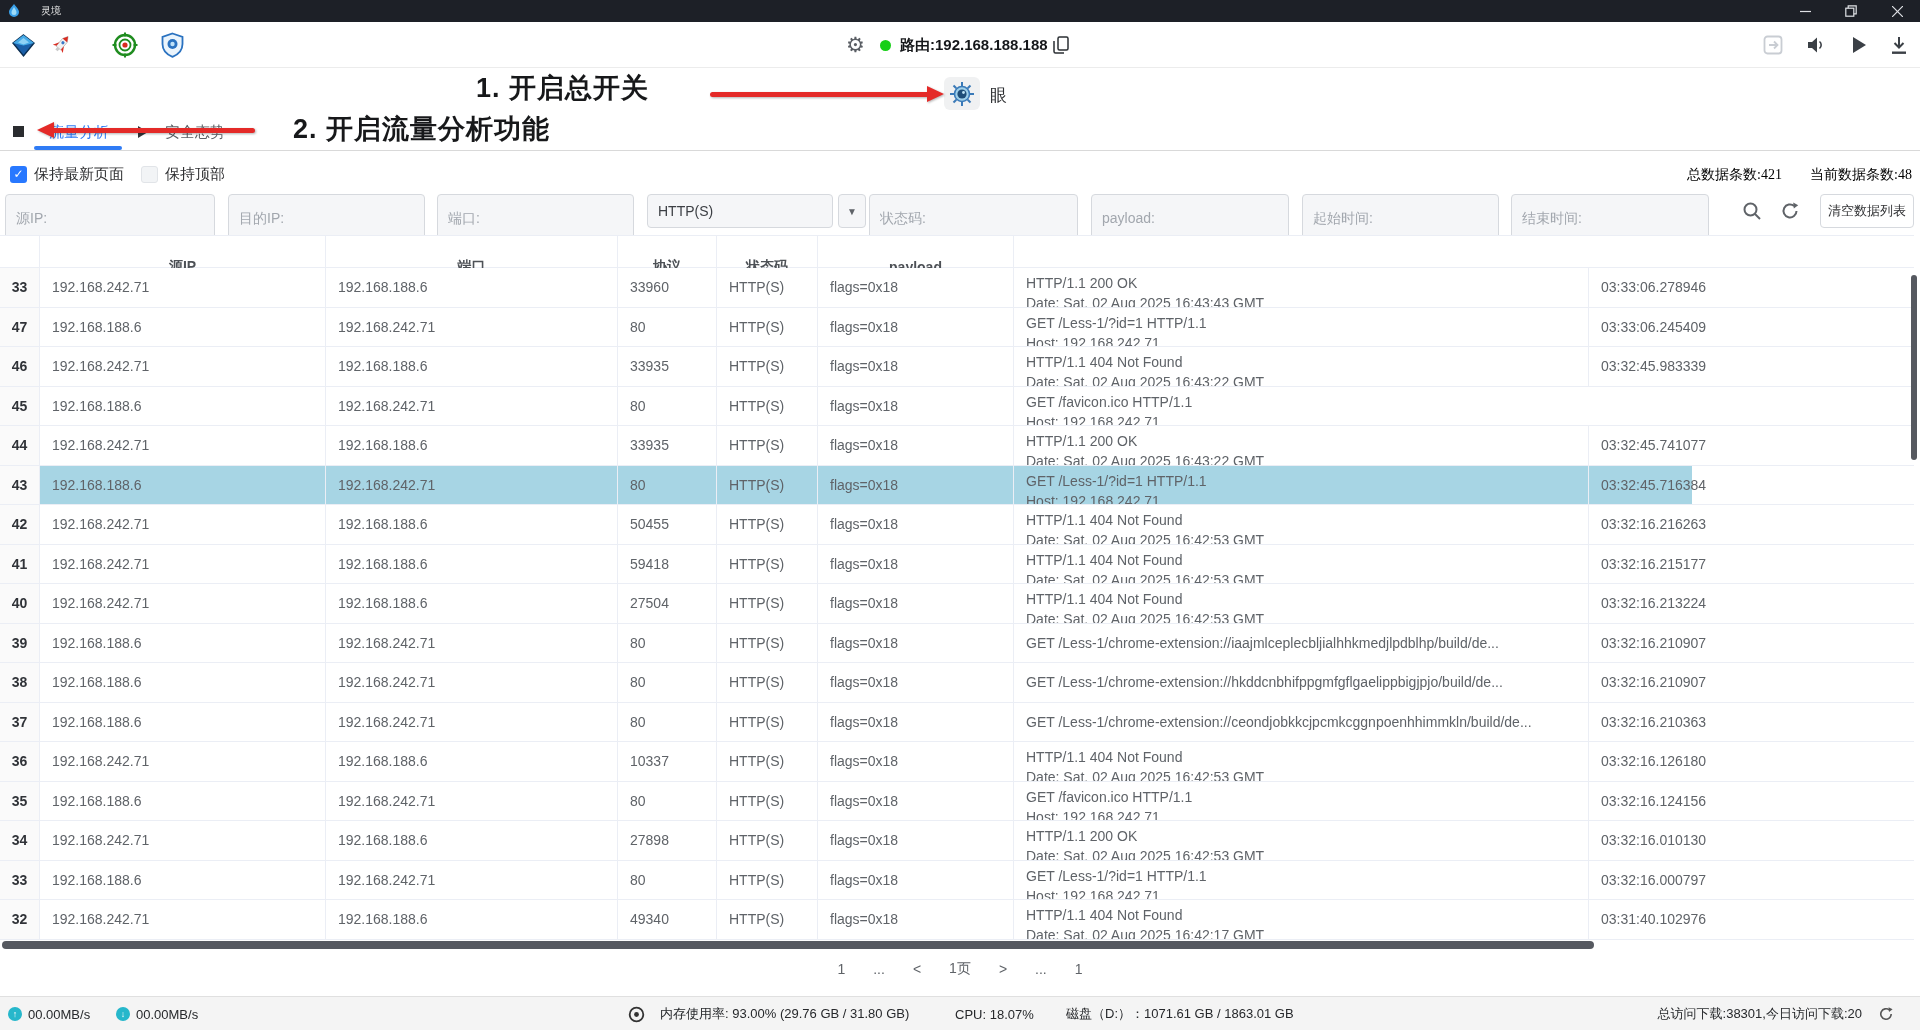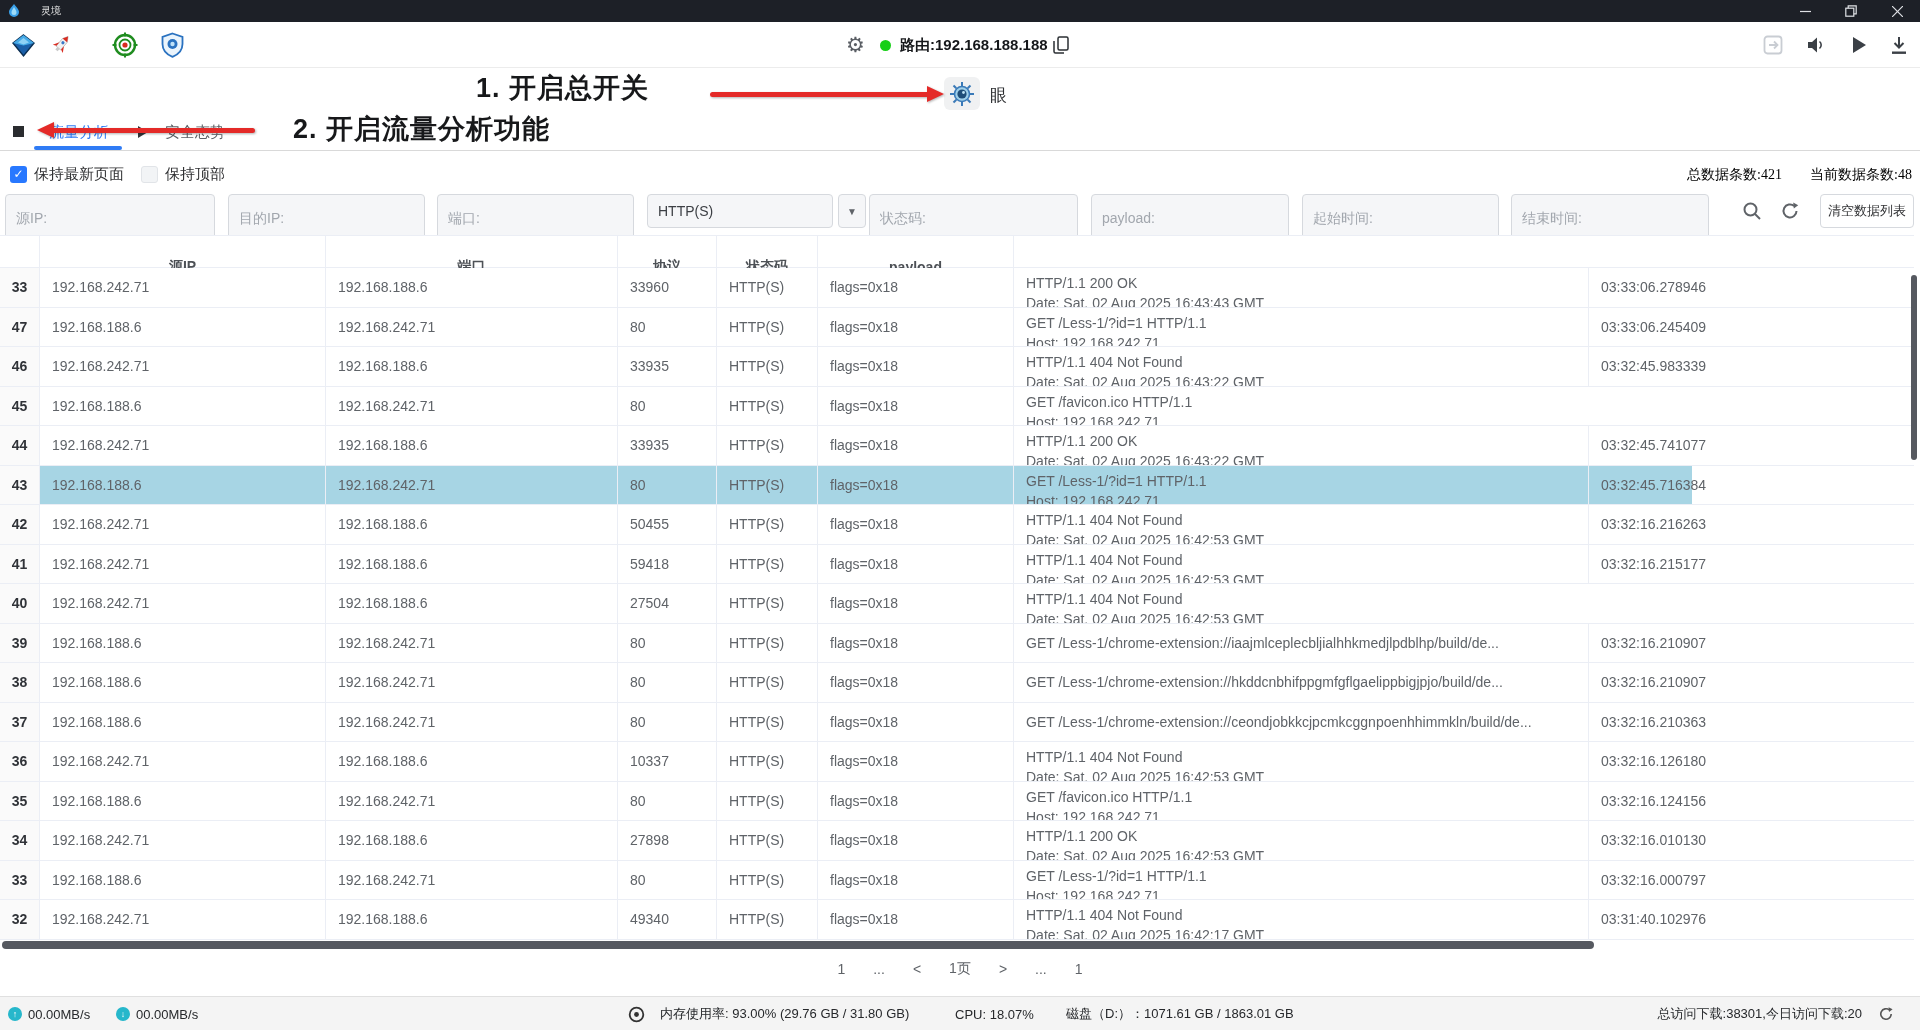--- a/index.html
+++ b/index.html
@@ -418,20 +418,21 @@
         <div class="td c0 k-no">40</div>
         <div class="td c1 k-src">192.168.242.71</div>
         <div class="td c2 k-dst">192.168.188.6</div>
         <div class="td c3 k-port">27504</div>
         <div class="td c4 k-proto">HTTP(S)</div>
         <div class="td c5 k-status">flags=0x18</div>
         <div class="td c6 k-payload">
           <div>HTTP/1.1 404 Not Found</div>
           <div>Date: Sat, 02 Aug 2025 16:42:53 GMT</div>
         </div>
+        <div class="td c7 k-time">03:32:16.213224</div>
       </div>
       <div class="trow">
         <div class="td c0 k-no">39</div>
         <div class="td c1 k-src">192.168.188.6</div>
         <div class="td c2 k-dst">192.168.242.71</div>
         <div class="td c3 k-port">80</div>
         <div class="td c4 k-proto">HTTP(S)</div>
         <div class="td c5 k-status">flags=0x18</div>
         <div class="td c6 k-payload single">
           <div>GET /Less-1/chrome-extension://iaajmlceplecbljialhhkmedjlpdblhp/build/de...</div>

